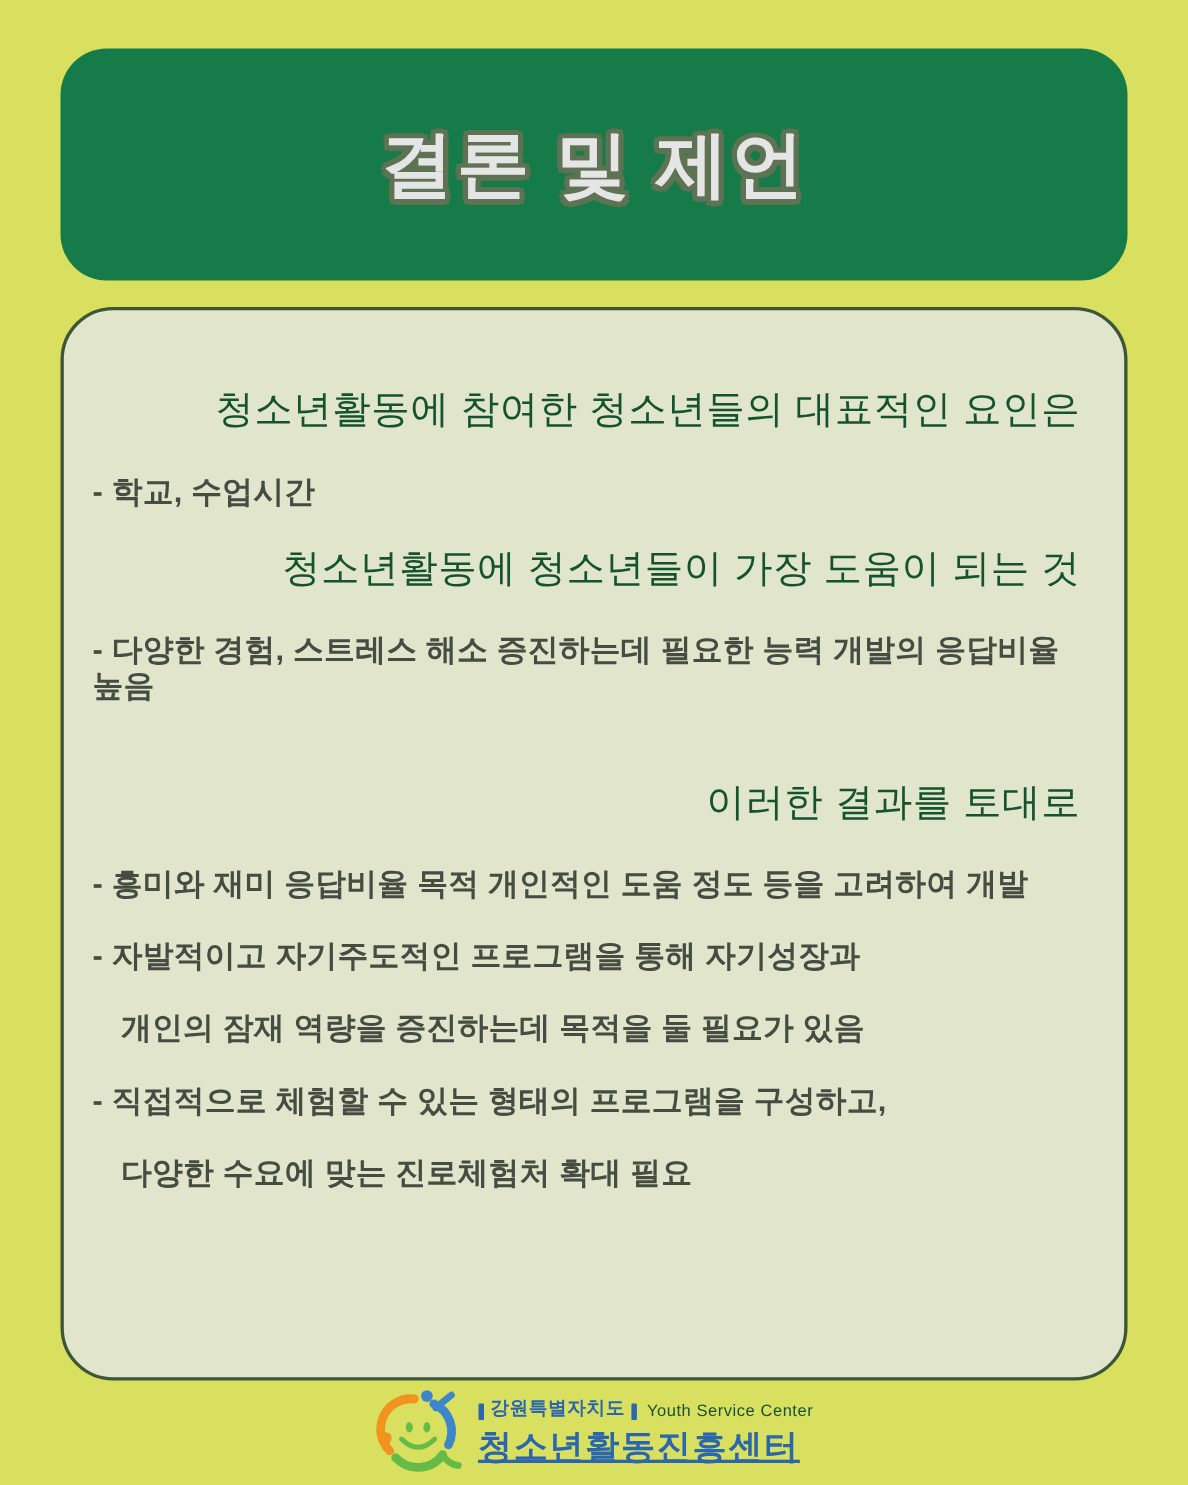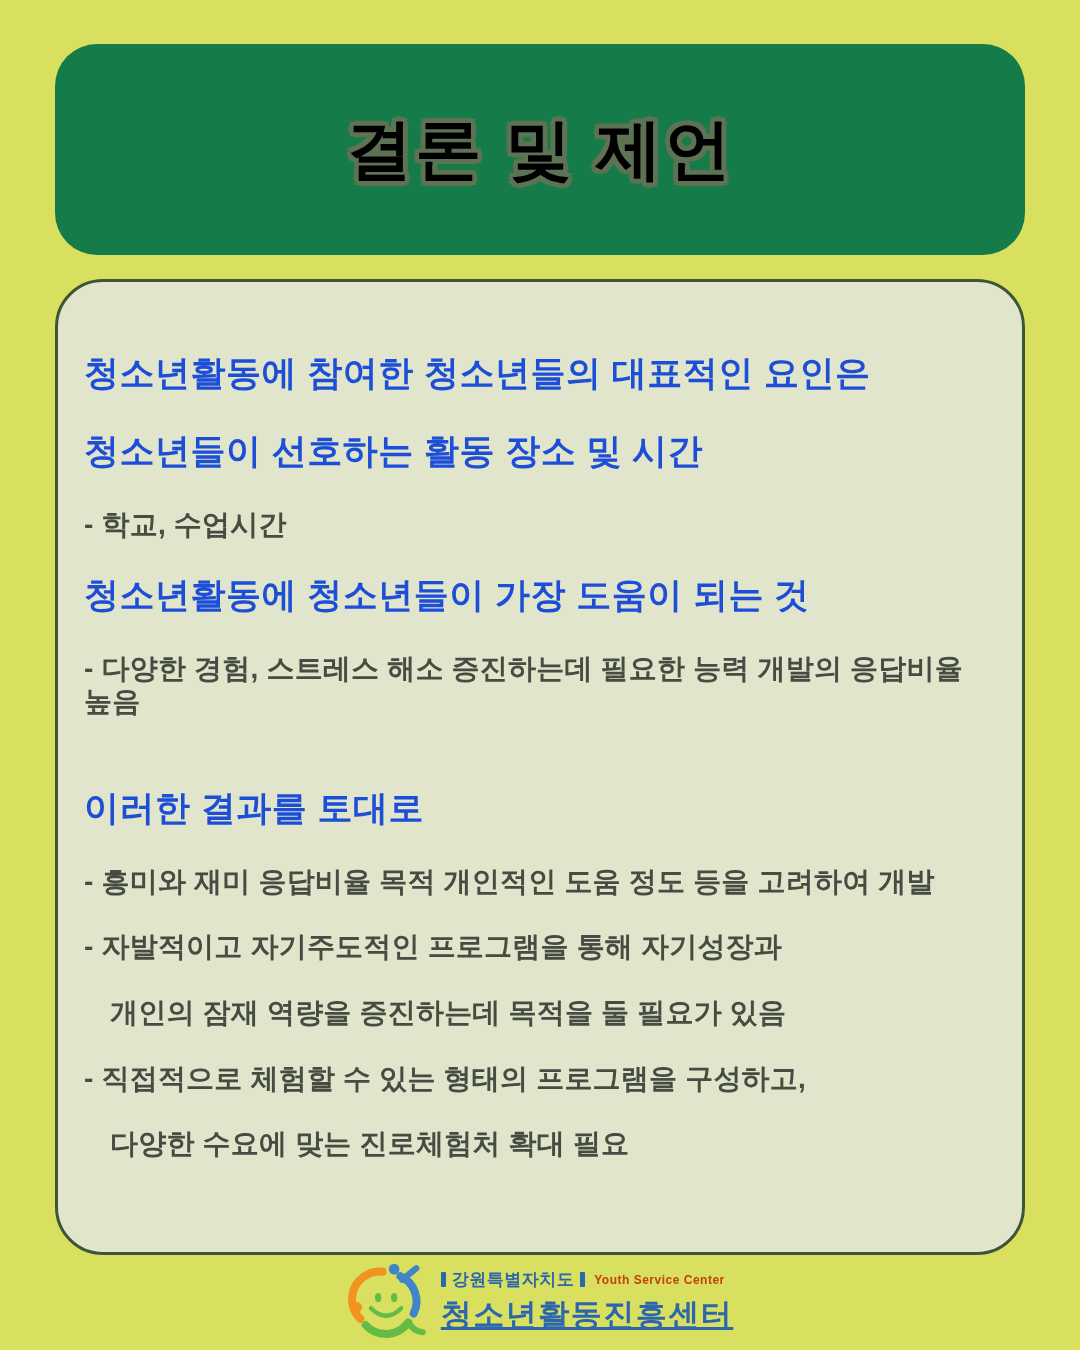--- a/index.html
+++ b/index.html
@@ -26,21 +26,21 @@
     border-radius: 42px;
     display: flex;
     align-items: center;
     justify-content: center;
   }
   .banner-title {
     margin: 0;
     font-size: 66px;
     font-weight: 800;
     letter-spacing: 3px;
-    color: #000000;
+    color: #e5e5e5;
     text-shadow:
       -4px -4px 0 #5e7254,  4px -4px 0 #5e7254,
       -4px  4px 0 #5e7254,  4px  4px 0 #5e7254,
       -5px  0   0 #5e7254,  5px  0   0 #5e7254,
        0   -5px 0 #5e7254,  0    5px 0 #5e7254;
   }
 
   
   .panel {
     position: absolute;
@@ -52,23 +52,24 @@
     background: #e0e5cb;
     border: 3px solid #3c5637;
     border-radius: 48px;
     padding: 70px 40px 0 26px;
     overflow: hidden;
   }
   .section-heading {
     margin: 0 0 36px 0;
     font-size: 35px;
     line-height: 1.2;
-    font-weight: 700;
-    color: #1d4ed8;
+    font-weight: 400;
+    color: #14532d;
     letter-spacing: 0.5px;
+    text-align: right;
   }
   .bullet-line {
     margin: 0 0 32px 0;
     font-size: 28px;
     line-height: 1.2;
     font-weight: 700;
     color: #464c42;
     letter-spacing: 0.2px;
   }
   .bullet-line.indent {
@@ -96,41 +97,41 @@
     height: 80px;
     flex: 0 0 auto;
   }
   .logo-text {
     display: flex;
     flex-direction: column;
     justify-content: center;
   }
   .logo-top {
     display: flex;
-    align-items: center;
+    align-items: flex-end;
     gap: 6px;
     margin-bottom: 3px;
   }
   .logo-bar {
     display: inline-block;
     width: 5px;
     height: 15px;
     background: #2c67ad;
     border-radius: 1px;
   }
   .org-region {
     font-size: 17px;
     font-weight: 800;
     color: #2c67ad;
     letter-spacing: 0.5px;
   }
   .org-english {
-    font-size: 12px;
-    font-weight: 700;
-    color: #c2410c;
+    font-size: 15px;
+    font-weight: 400;
+    color: #14532d;
     letter-spacing: 0.5px;
     margin-left: 3px;
   }
   .org-name {
     font-size: 31px;
     font-weight: 800;
     color: #2c67ad;
     letter-spacing: 1.5px;
     text-decoration: underline;
   }
@@ -142,21 +143,20 @@
   <h1 class="banner-title">결론 및 제언</h1>
 </div>
 
 <div class="panel">
 
   <div class="section">
     <h2 class="section-heading">청소년활동에 참여한 청소년들의 대표적인 요인은</h2>
   </div>
 
   <div class="section">
-    <h2 class="section-heading">청소년들이 선호하는 활동 장소 및 시간</h2>
     <p class="bullet-line">- 학교, 수업시간</p>
   </div>
 
   <div class="section">
     <h2 class="section-heading">청소년활동에 청소년들이 가장 도움이 되는 것</h2>
     <p class="bullet-line">- 다양한 경험, 스트레스 해소 증진하는데 필요한 능력 개발의 응답비율 높음</p>
   </div>
 
   <div class="section gap-before">
     <h2 class="section-heading">이러한 결과를 토대로</h2>

